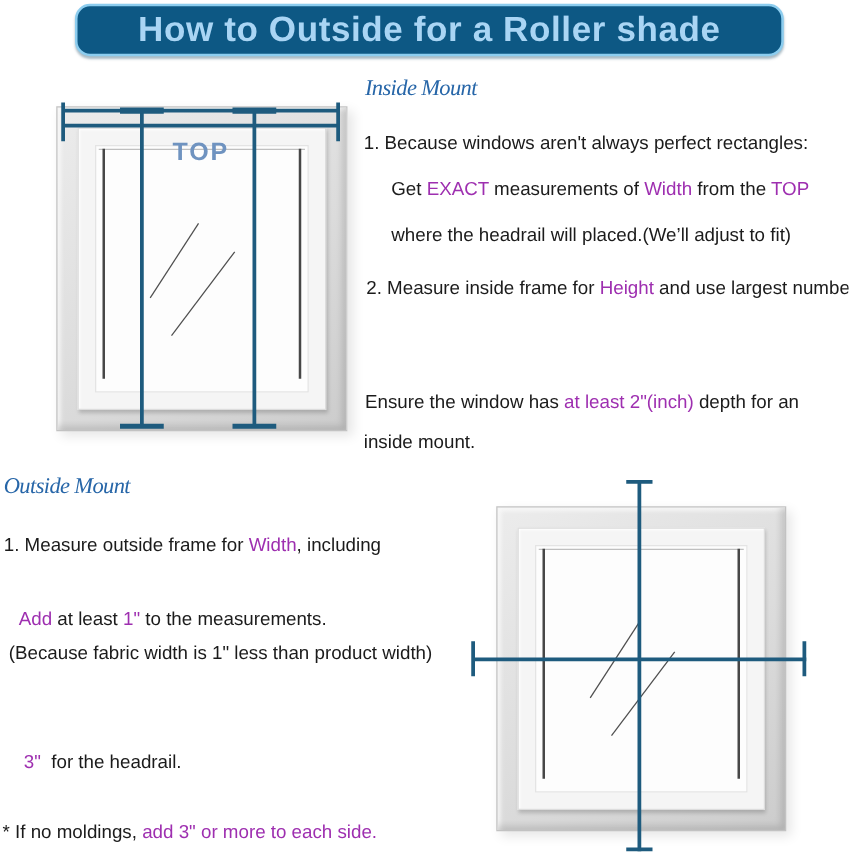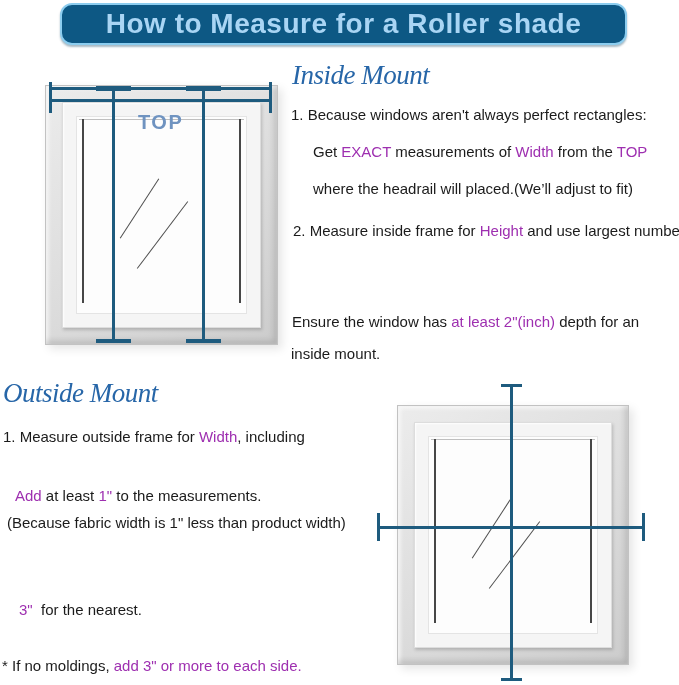--- a/index.html
+++ b/index.html
@@ -9,21 +9,21 @@
 
   
   .banner { position:absolute; left:60px; top:3px; width:567px; height:42px;
     background:var(--banner-bg); border:2px solid var(--banner-border); border-radius:12px;
     display:flex; align-items:center; justify-content:center;
     box-shadow:0 2px 2px rgba(10,60,90,.35); }
   .banner-title { color:var(--banner-text); font-size:28px; font-weight:bold; letter-spacing:.5px; white-space:nowrap; }
 
   
   .h-script { position:absolute; font-family:"Liberation Serif", serif; font-style:italic;
-    font-size:27px; letter-spacing:-.5px; color:var(--heading-blue); white-space:nowrap; }
+    font-size:18px; letter-spacing:-.5px; color:var(--heading-blue); white-space:nowrap; }
 
   
   .tline { position:absolute; font-size:15px; line-height:20px; color:var(--body-text); white-space:pre; }
   .tline .accent { color:var(--accent); }
 
   
   .win { position:absolute; background:linear-gradient(145deg,#ececec 0%,#dcdcdc 55%,#cccccc 100%);
     border:1px solid #c2c2c2;
     box-shadow:inset -3px -3px 6px rgba(0,0,0,.14), inset 2px 2px 4px rgba(255,255,255,.9), 4px 4px 9px rgba(0,0,0,.10); }
   .w-mid { position:absolute; inset:16px; background:#f5f5f5; border:1px solid #dddddd;
@@ -41,21 +41,21 @@
 
   
   .ml { position:absolute; background:var(--measure-line); }
 </style>
 </head>
 <body>
 
 <div id="canvas">
 
   <div class="banner">
-    <span class="banner-title">How to Measure for a Roller shade</span>
+    <span class="banner-title">How to Outside for a Roller shade</span>
   </div>
 
   <div class="win" style="left:45px; top:85px; width:233px; height:260px">
     <div class="w-mid"></div>
     <div class="w-glass">
       <i class="sash t"></i>
       <i class="sash l"></i>
       <i class="sash r"></i>
       <i class="diag d1"></i>
       <i class="diag d2"></i>
@@ -81,21 +81,21 @@
   <div class="tline" style="left:313px; top:142px"><span>Get </span><span class="accent">EXACT</span><span> measurements of </span><span class="accent">Width</span><span> from the </span><span class="accent">TOP</span></div>
   <div class="tline" style="left:313px; top:179px"><span>where the headrail will placed.(We’ll adjust to fit)</span></div>
   <div class="tline" style="left:293px; top:221px"><span>2. Measure inside frame for </span><span class="accent">Height</span><span> and use largest number</span></div>
   <div class="tline" style="left:292px; top:312px"><span>Ensure the window has </span><span class="accent">at least 2"(inch)</span><span> depth for an</span></div>
   <div class="tline" style="left:291px; top:344px"><span>inside mount.</span></div>
 
   <div class="h-script" style="left:3px; top:378px">Outside Mount</div>
   <div class="tline" style="left:3px;  top:427px"><span>1. Measure outside frame for </span><span class="accent">Width</span><span>, including</span></div>
   <div class="tline" style="left:15px; top:486px"><span class="accent">Add</span><span> at least </span><span class="accent">1"</span><span> to the measurements.</span></div>
   <div class="tline" style="left:7px;  top:513px"><span>(Because fabric width is 1" less than product width)</span></div>
-  <div class="tline" style="left:19px; top:600px"><span class="accent">3"</span><span>  for the nearest.</span></div>
+  <div class="tline" style="left:19px; top:600px"><span class="accent">3"</span><span>  for the headrail.</span></div>
   <div class="tline" style="left:2px;  top:656px"><span>* If no moldings, </span><span class="accent">add 3" or more to each side.</span></div>
 
   <div class="win" style="left:397px; top:405px; width:232px; height:260px">
     <div class="w-mid"></div>
     <div class="w-glass">
       <i class="sash t"></i>
       <i class="sash l"></i>
       <i class="sash r"></i>
       <i class="diag d1"></i>
       <i class="diag d2"></i>

